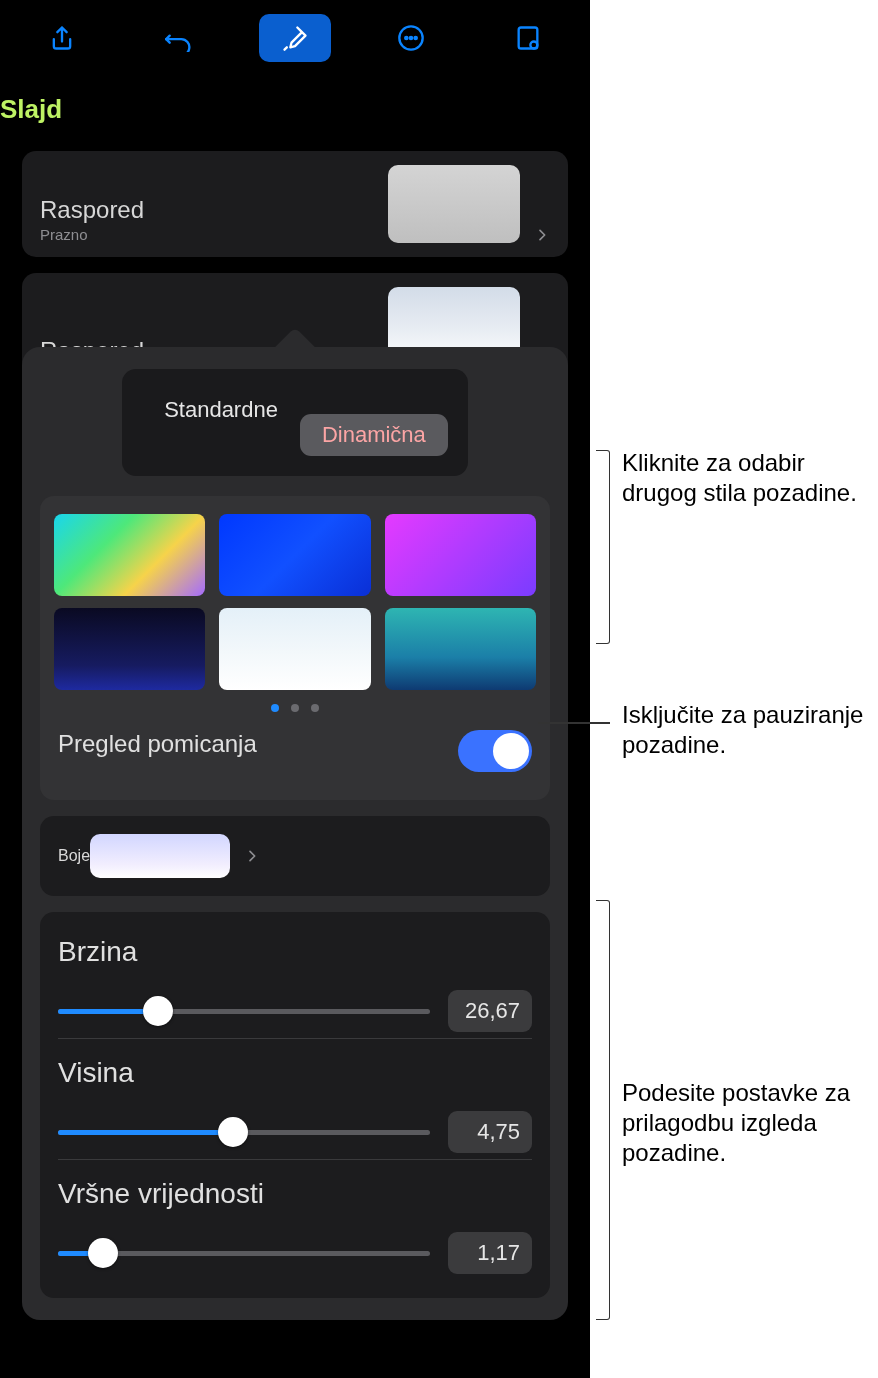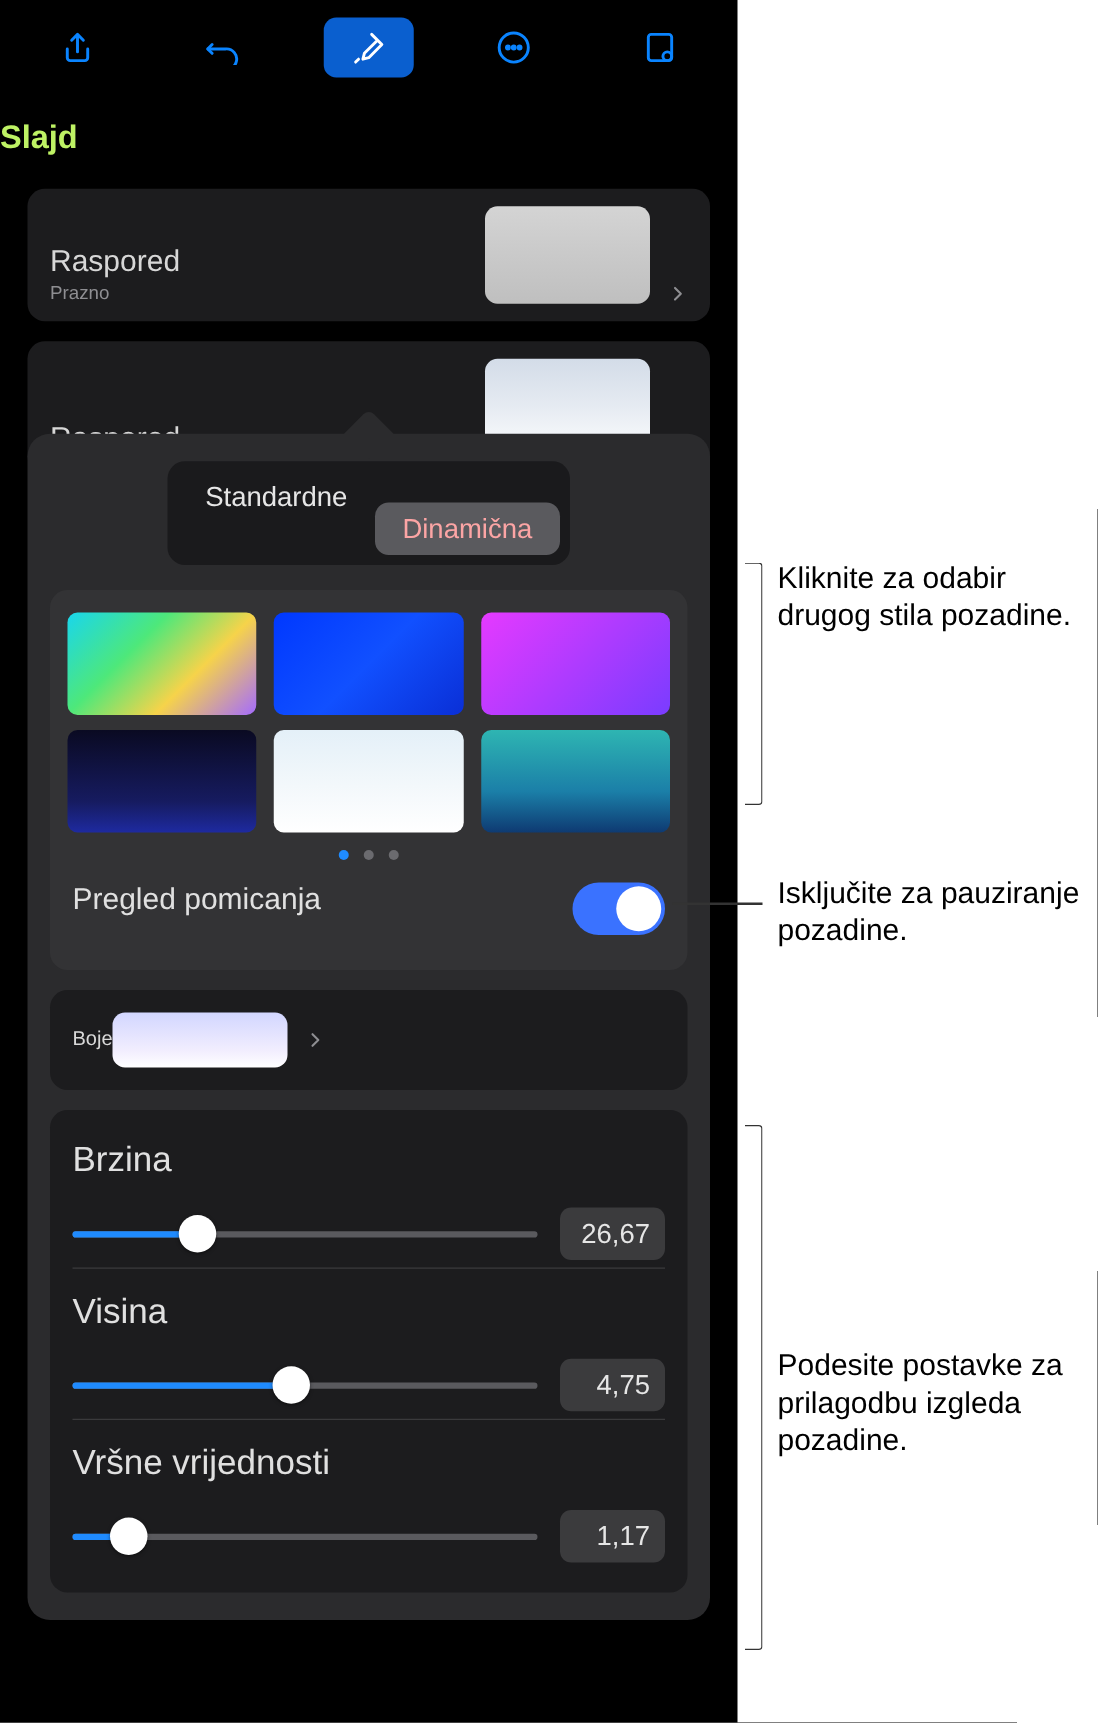--- a/index.html
+++ b/index.html
@@ -22,21 +22,21 @@
   .row-btn .spacer { flex:1 1 auto; }
   .row-thumb { width:132px; height:78px; border-radius:10px; }
   .chev { width:16px; height:16px; margin-left:14px; }
   .chev svg { width:16px; height:16px; stroke:#8e8e92; fill:none; stroke-width:2.5; stroke-linecap:round; stroke-linejoin:round; }
 
   .gap { height:16px; }
 
   .popover { position:relative; margin-top:-32px; background:#2b2b2d; border-radius:18px; padding:22px 18px 0; }
   .popover::before{ content:""; position:absolute; left:50%; top:-14px; width:28px; height:28px; background:#2b2b2d; transform:translateX(-50%) rotate(45deg); border-top-left-radius:6px; }
 
-  .segment { background:#1a1a1c; border-radius:14px; display:flex; padding:8px; width:fit-content; margin:0 auto 20px; }
+  .segment { background:#1a1a1c; border-radius:14px; display:flex; padding:20px; width:fit-content; margin:0 auto 20px; }
   .segment .seg-btn { font-size:22px; padding:8px 22px; border-radius:11px; color:#e6e6e6; cursor:default; }
   .segment .seg-btn.active { background:#5a5a5e; color:#fca5a5;margin-top:25px; }
 
   .swatches-card { background:#333335; border-radius:14px; padding:18px 14px 10px; }
   .swatch-grid { display:grid; grid-template-columns:repeat(3,1fr); gap:12px 14px; }
   .swatch { height:82px; border-radius:8px; }
   .sw1 { background:linear-gradient(135deg,#19d6ed 0%,#4ee87a 35%,#f6d34a 65%,#a46bff 100%); }
   .sw2 { background:linear-gradient(135deg,#0038ff 0%,#1150ff 50%,#0a2fd6 100%); }
   .sw3 { background:linear-gradient(135deg,#e53aff 0%,#7a3cff 100%); }
   .sw4 { background:linear-gradient(180deg,#0a0a22 0%,#161b60 70%,#1e2aa0 100%); }

